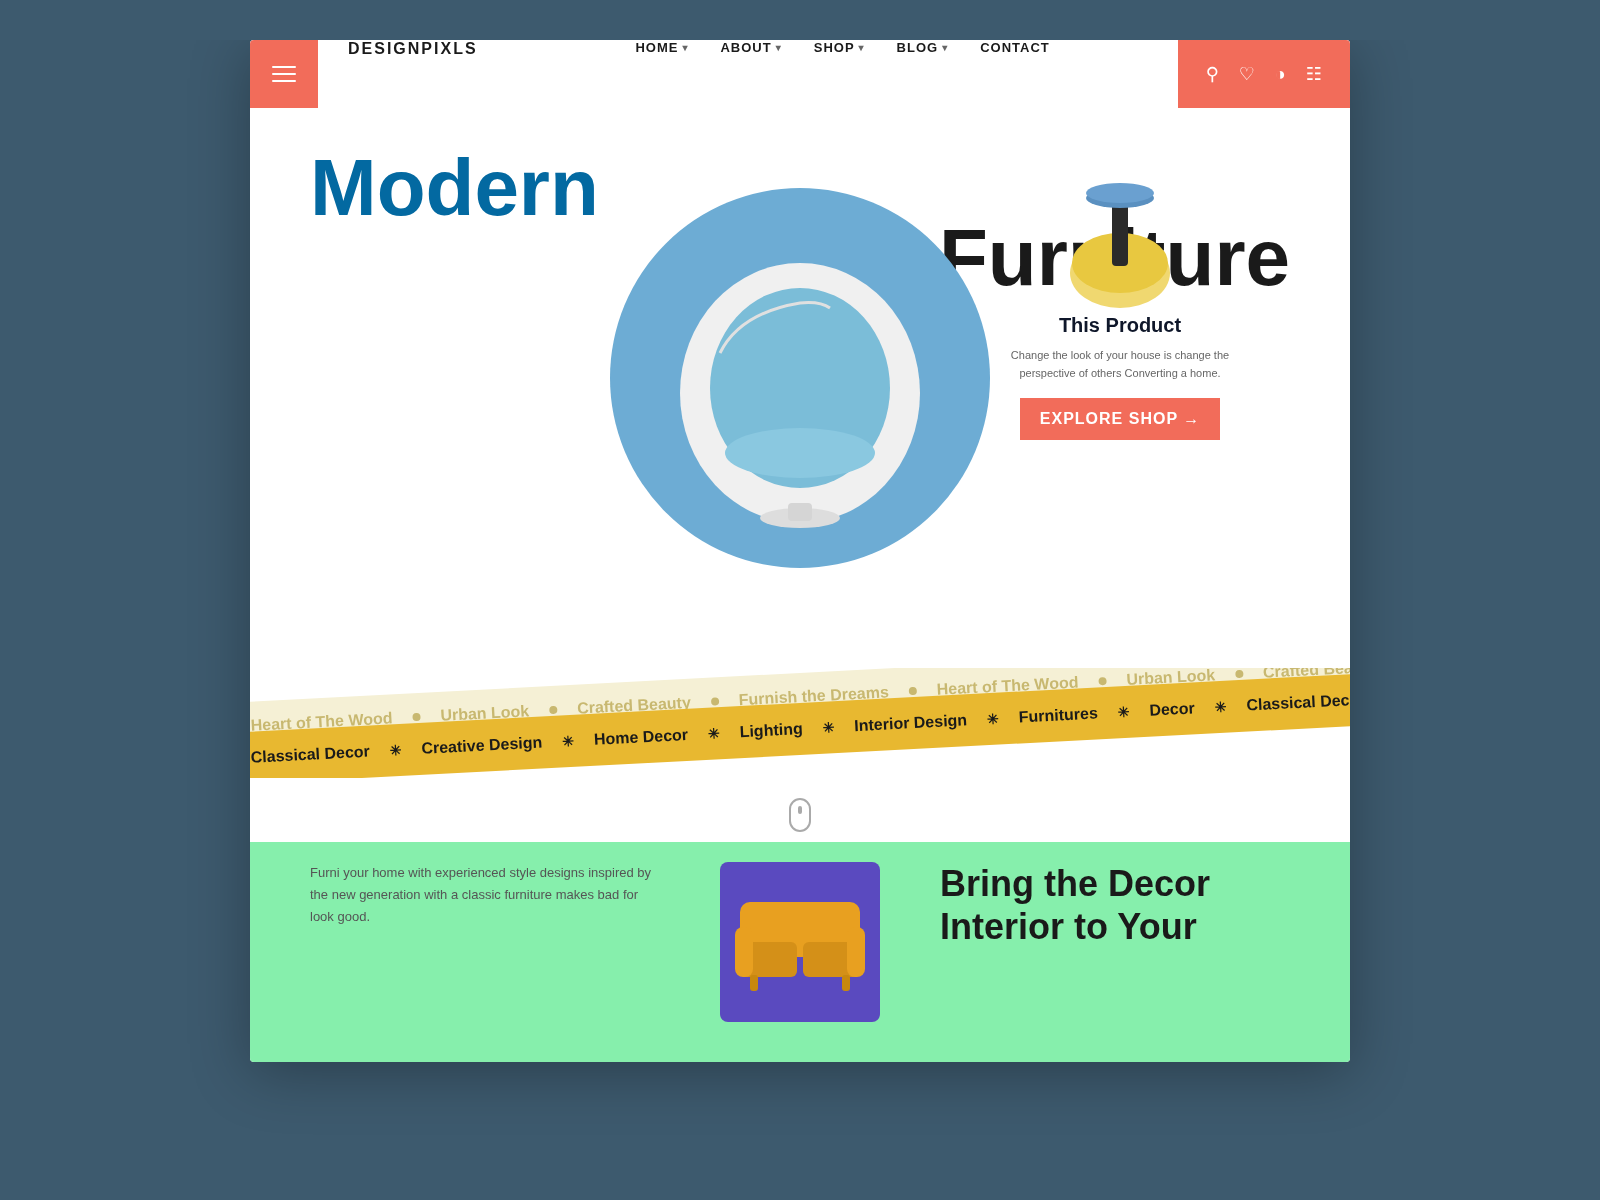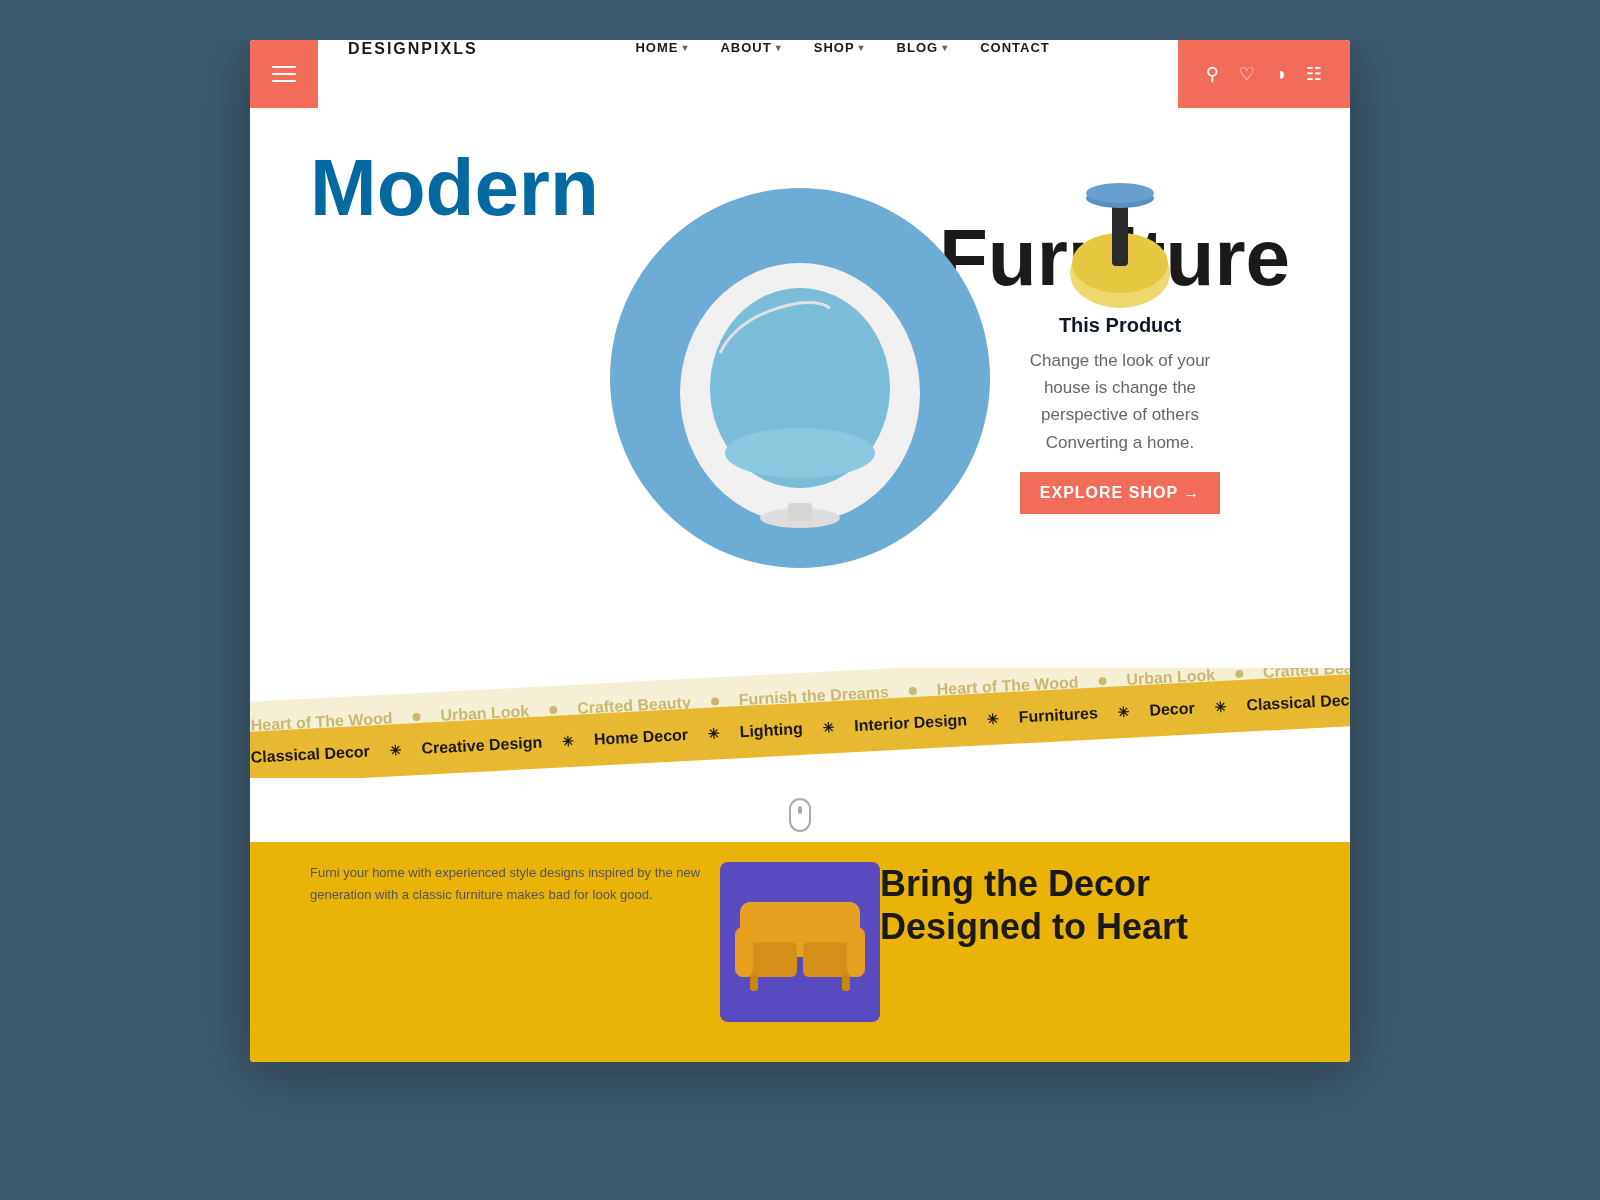--- a/index.html
+++ b/index.html
@@ -246,21 +246,21 @@
     }
 
     .product-title {
       font-size: 20px;
       font-weight: 800;
       color: #0f172a;
       margin-bottom: 10px;
     }
 
     .product-desc {
-      font-size: 17px;
+      font-size: 11px;
       color: #666;
       line-height: 1.6;
       margin-bottom: 16px;
     }
 
     .explore-btn {
       background: #f26c5a;
       color: #fff;
       border: none;
       padding: 12px 20px;
@@ -361,23 +361,24 @@
 
     .scroll-dot {
       width: 4px;
       height: 8px;
       background: #aaa;
       border-radius: 2px;
     }
 
     
     .bottom-section {
-      background: #eab308;
+      background: #86efac;
       padding: 20px 60px 40px;
       display: flex;
+      gap: 60px;
       align-items: flex-start;
       justify-content: flex-end;
     }
 
     .bottom-text {
       flex: 1;
     }
 
     .bottom-text p {
       font-size: 13px;
@@ -578,18 +579,18 @@
         <rect x="117" y="40" width="18" height="50" rx="8" fill="#e8a020"></rect>
 
         <rect x="20" y="88" width="8" height="16" rx="3" fill="#c8880e"></rect>
         <rect x="112" y="88" width="8" height="16" rx="3" fill="#c8880e"></rect>
       </svg>
     </div>
 
     <div class="bottom-heading">
       <h2>
         <span>Bring the Decor</span><br>
-        <span>Designed to Heart</span>
+        <span>Interior to Your</span>
       </h2>
     </div>
   </div>
 
 </div>
 
 </body></html>

